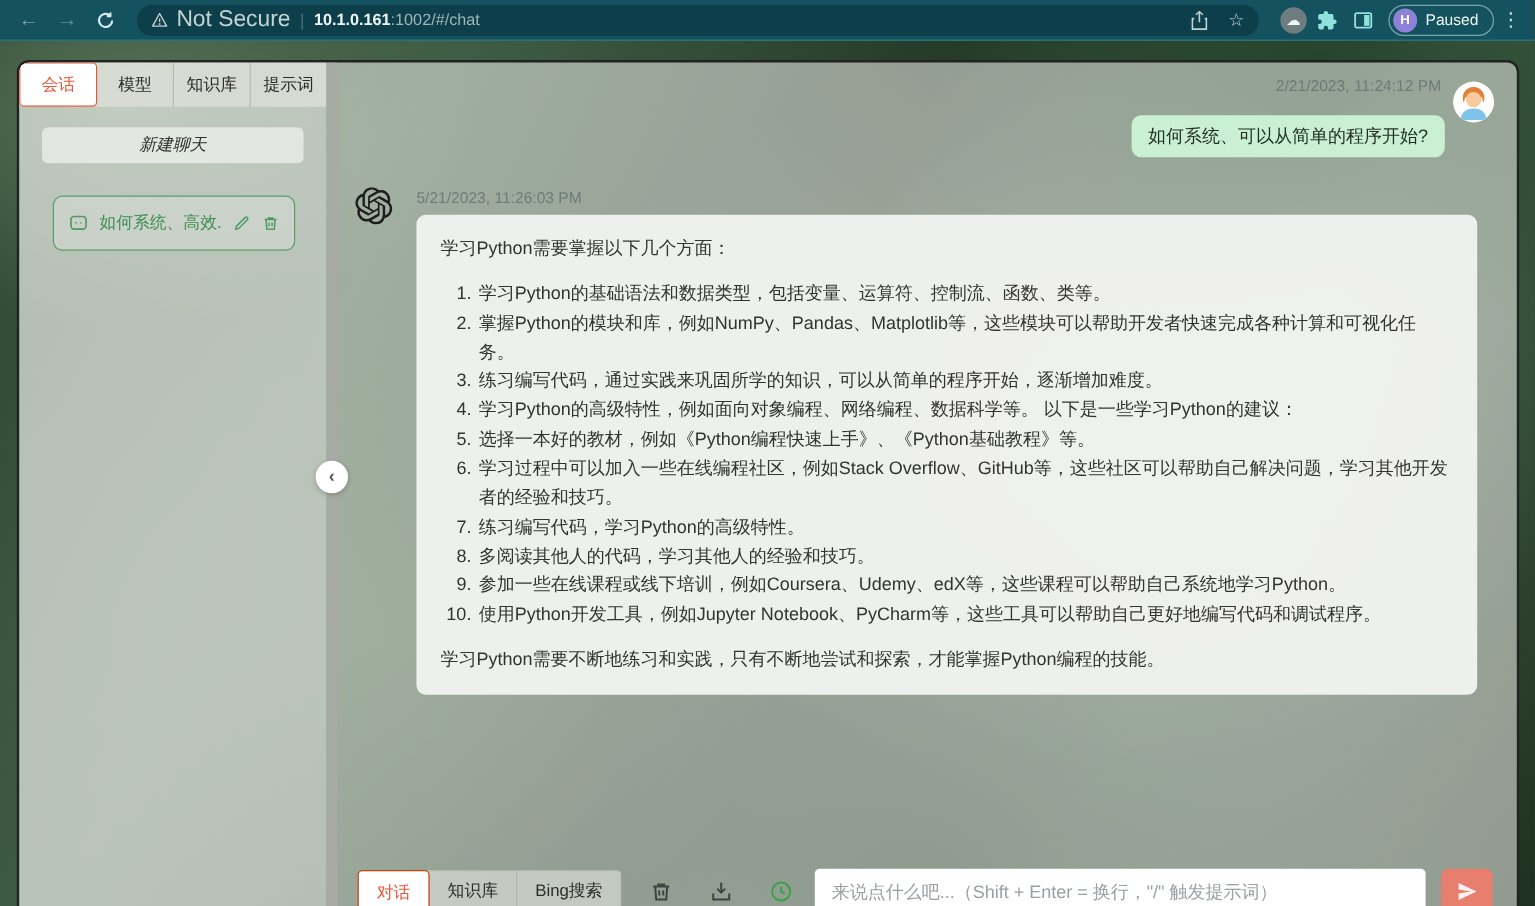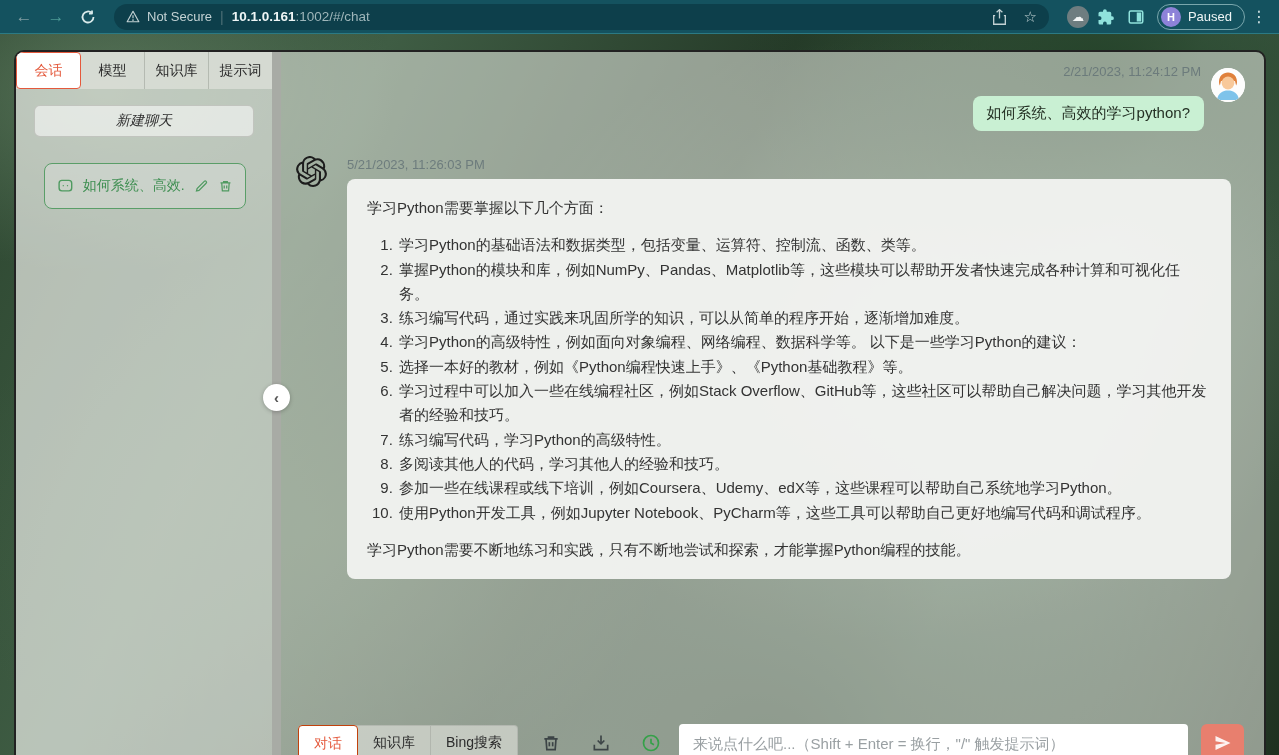--- a/index.html
+++ b/index.html
@@ -18,21 +18,21 @@
   }
   
   .chrome{ position:absolute; left:0; top:0; width:1279px; height:34px;
     background:#14525f; display:flex; align-items:center; padding:0 10px; gap:4px;
     border-bottom:1px solid #2b7a84;}
   .nav-ico{ width:28px; height:28px; display:flex; align-items:center; justify-content:center;
     font-size:17px; border-radius:50%; flex:0 0 auto; }
   .back{ color:#7f9da2; } .fwd{ color:#4e9c97; } .reload{ color:#d9eaea; }
   .addr{ height:26px; flex:1 1 auto; margin:0 8px; background:#0d3f4b; border-radius:13px;
     display:flex; align-items:center; padding:0 12px; gap:8px; min-width:0;}
-  .addr .sec{ color:#c3d2d4; font-size:13px; display:flex; align-items:center; gap:7px;}
+  .addr .sec{ color:#c3d2d4; font-size:19px; display:flex; align-items:center; gap:7px;}
   .addr .sep{ color:#4e7078; font-size:14px; }
   .addr .url{ flex:1 1 auto; font-size:13.5px; color:#9eb6ba; white-space:nowrap; overflow:hidden;}
   .addr .url b{ color:#eef5f5; font-weight:700;}
   .addr .right-ico{ color:#c3d2d4; display:flex; align-items:center; gap:16px; font-size:15px;}
   .chip-cloud{ width:22px; height:22px; border-radius:50%; background:#6e7d80; color:#f2f5f5;
     display:flex; align-items:center; justify-content:center; font-size:12px; margin-left:6px;}
   .ext-ico{ color:#90e2dc; display:flex; align-items:center; justify-content:center; width:26px;}
   .profile{ height:26px; border:1.5px solid #7aa7ad; border-radius:13px; display:flex;
     align-items:center; gap:7px; padding:0 12px 0 3px; margin-left:4px;}
   .profile .pav{ width:20px; height:20px; border-radius:50%; background:#8d82d8; color:#fff;
@@ -189,21 +189,21 @@
 
     <div class="ts ts-user">2/21/2023, 11:24:12 PM</div>
     <div class="uavatar">
       <svg width="34" height="34" viewBox="0 0 34 34">
         <circle cx="17" cy="17" r="17" fill="#fdfdfd"></circle>
         <path d="M8 14c0-6 4-9.5 9-9.5S26 8 26 14c0 1.5-.4 2.6-.9 3.4L24 13H10l-1.1 4.4C8.4 16.6 8 15.5 8 14z" fill="#e0813c"></path>
         <circle cx="17" cy="15" r="6.4" fill="#f8c99b"></circle>
         <path d="M6 32c1-7 5.5-9.5 11-9.5S27 25 28 32z" fill="#7ec3ea"></path>
       </svg>
     </div>
-    <div class="bubble-user">如何系统、高效的学习python?</div>
+    <div class="bubble-user">如何系统、可以从简单的程序开始?</div>
 
     <div class="ai-avatar">
       <svg width="31" height="31" viewBox="0 0 24 24" fill="currentColor">
           <path d="M22.2819 9.8211a5.9847 5.9847 0 0 0-.5157-4.9108 6.0462 6.0462 0 0 0-6.5098-2.9A6.0651 6.0651 0 0 0 4.9807 4.1818a5.9847 5.9847 0 0 0-3.9977 2.9 6.0462 6.0462 0 0 0 .7427 7.0966 5.98 5.98 0 0 0 .511 4.9107 6.051 6.051 0 0 0 6.5146 2.9001A5.9847 5.9847 0 0 0 13.2599 24a6.0557 6.0557 0 0 0 5.7718-4.2058 5.9894 5.9894 0 0 0 3.9977-2.9001 6.0557 6.0557 0 0 0-.7475-7.073zm-9.022 12.6081a4.4755 4.4755 0 0 1-2.8764-1.0408l.1419-.0804 4.7783-2.7582a.7948.7948 0 0 0 .3927-.6813v-6.7369l2.02 1.1686a.071.071 0 0 1 .038.052v5.5826a4.504 4.504 0 0 1-4.4945 4.4944zm-9.6607-4.1254a4.4708 4.4708 0 0 1-.5346-3.0137l.142.0852 4.783 2.7582a.7712.7712 0 0 0 .7806 0l5.8428-3.3685v2.3324a.0804.0804 0 0 1-.0332.0615L9.74 19.9502a4.4992 4.4992 0 0 1-6.1408-1.6464zM2.3408 7.8956a4.485 4.485 0 0 1 2.3655-1.9728V11.6a.7664.7664 0 0 0 .3879.6765l5.8144 3.3543-2.0201 1.1685a.0757.0757 0 0 1-.071 0l-4.8303-2.7865A4.504 4.504 0 0 1 2.3408 7.8956zm16.5963 3.8558L13.1038 8.364 15.1192 7.2a.0757.0757 0 0 1 .071 0l4.8303 2.7913a4.4944 4.4944 0 0 1-.6765 8.1042v-5.6772a.79.79 0 0 0-.4069-.6765zm2.0107-3.0231l-.142-.0852-4.7735-2.7818a.7759.7759 0 0 0-.7854 0L9.409 9.2297V6.8974a.0662.0662 0 0 1 .0284-.0615l4.8303-2.7866a4.4992 4.4992 0 0 1 6.6802 4.66zM8.3065 12.863l-2.02-1.1638a.0804.0804 0 0 1-.038-.0567V6.0742a4.4992 4.4992 0 0 1 7.3757-3.4537l-.142.0805L8.704 5.459a.7948.7948 0 0 0-.3927.6813zm1.0976-2.3654l2.602-1.4998 2.6069 1.4998v2.9994l-2.5974 1.4997-2.6067-1.4997z"></path>
         </svg>
     </div>
     <div class="ts ts-ai">5/21/2023, 11:26:03 PM</div>
 
     <div class="panel">
       <div>学习Python需要掌握以下几个方面：</div>

